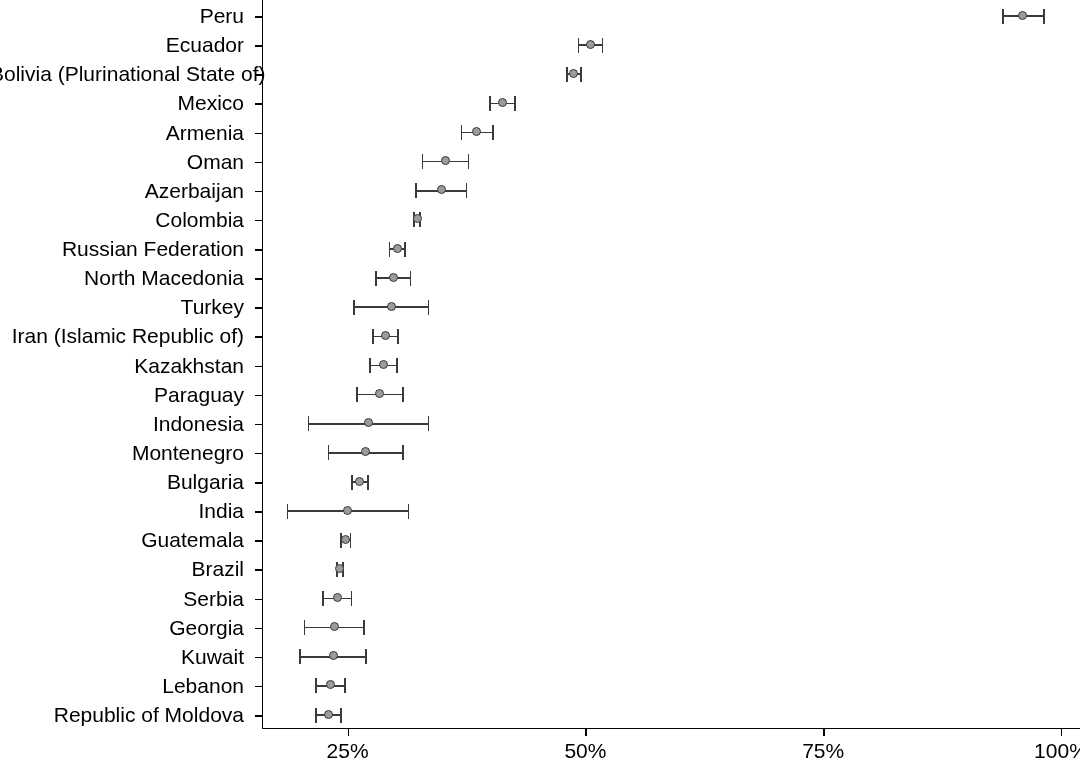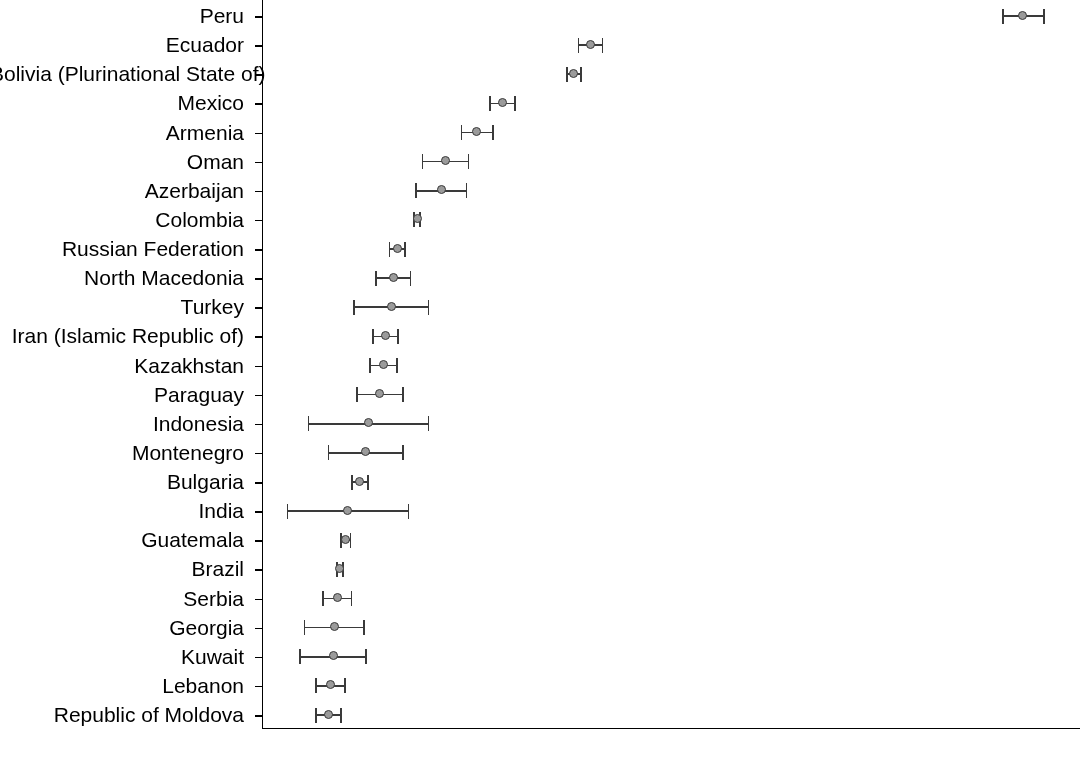--- a/index.html
+++ b/index.html
@@ -310,14 +310,24 @@
       </div>
       <div class="y-tick" style="top: 715px; left: -7px;"></div>
       <div class="row" style="top: 715px;">
         <div class="err-line" style="left: 53.2651px; width: 26.6326px;"></div>
         <div class="cap" style="left: 53.2651px;"></div>
         <div class="cap" style="left: 78.2977px;"></div>
         <div class="point" style="left: 62.0814px;"></div>
       </div>
     </div>
 
+  <div id="x-axis" style="position:absolute;left:262px;top:729px;width:818px;height:38px;">
+      <div class="tick-mark" style="left: 85.6047px; top: 0px;"></div>
+      <div class="tick-label" style="left: 85.6047px; top: 11px;">25%</div>
+      <div class="tick-mark" style="left: 323.395px; top: 0px;"></div>
+      <div class="tick-label" style="left: 323.395px; top: 11px;">50%</div>
+      <div class="tick-mark" style="left: 561.186px; top: 0px;"></div>
+      <div class="tick-label" style="left: 561.186px; top: 11px;">75%</div>
+      <div class="tick-mark" style="left: 798.977px; top: 0px;"></div>
+      <div class="tick-label" style="left: 798.977px; top: 11px;">100%</div>
+    </div>
 
 </div>
 
 </body></html>

